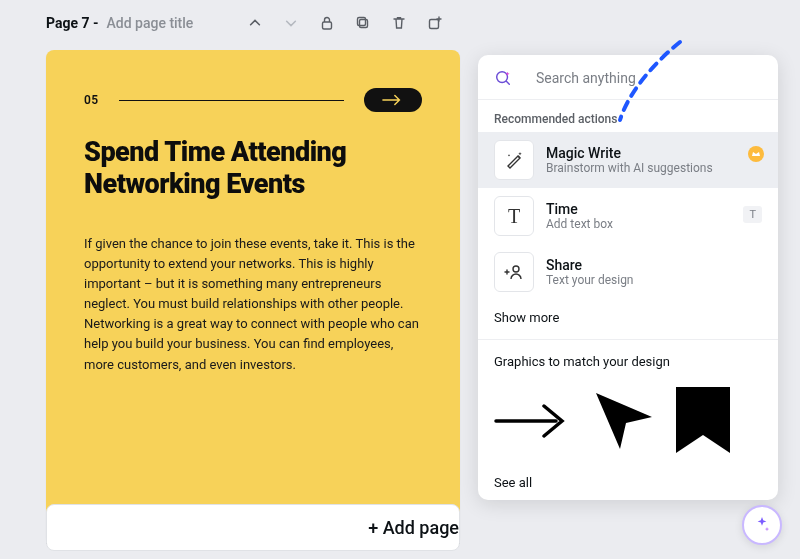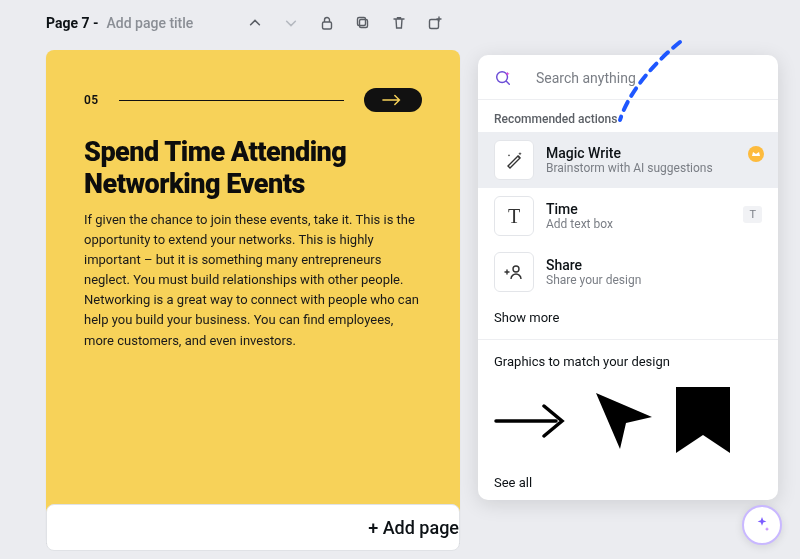--- a/index.html
+++ b/index.html
@@ -11,21 +11,21 @@
 .toolbar-spacer { flex: 1; }
 .toolbar-icons { display: flex; gap: 18px; margin-right: 310px; color: #5a5e65; }
 .tb-icon { width: 18px; height: 18px; cursor: pointer; display:flex; align-items:center; justify-content:center; }
 
 .canvas-slide { margin: 10px 0 0 46px; width: 414px; height: 494px; background: #f7d259; border-radius: 8px; padding: 38px 38px 28px; position: relative; box-shadow: 0 1px 2px rgba(0,0,0,0.05); }
 .slide-topbar { display:flex; align-items:center; gap: 20px; margin-bottom: 24px; }
 .slide-num { font-size: 12px; font-weight: 600; color: #111; letter-spacing: 0.5px; }
 .slide-line { flex:1; height:1px; background:#111; }
 .slide-pill { background:#111; border-radius: 999px; padding: 6px 18px; display:flex; align-items:center; justify-content:center; }
 .slide-pill svg { width: 22px; height: 12px; }
-.slide-title { font-size: 27px; font-weight: 900; color:#0d0d0d; line-height: 1.2; margin-bottom: 9px; letter-spacing: -0.5px; }
+.slide-title { font-size: 27px; font-weight: 900; color:#0d0d0d; line-height: 1.2; margin-bottom: 33px; letter-spacing: -0.5px; }
 .slide-body { font-size: 13px; color:#1a1a1a; line-height: 1.55; }
 .slide-bottomline { position:absolute; bottom:0; left:0; right:0; height:2px; background: rgba(0,0,0,0.7); }
 
 .add-page { position:absolute; left:46px; bottom:8px; width:414px; background:#fff; border:1px solid #e0e2e6; border-radius:8px; text-align:right; padding:12px 0; font-size:18px; font-weight:500; color:#0d1216; cursor:pointer; }
 
 .side-panel { position:absolute; top:55px; right:22px; width:300px; height:445px; background:#fff; border-radius:10px; box-shadow: 0 4px 20px rgba(0,0,0,0.12); overflow:hidden; display:flex; flex-direction:column; }
 .search-bar { display:flex; align-items:center; gap:24px; padding:14px 16px 12px; border-bottom:1px solid #edeef1; }
 .search-bar .sparkle { width:18px; height:18px; }
 .search-input { border:none; outline:none; font-size:14px; color:#333; width:100%; }
 .search-input::placeholder { color:#7a7e85; }
@@ -158,21 +158,21 @@
   <div class="action-row">
     <div class="action-icon">
       <svg viewBox="0 0 22 18" width="22" height="18">
           <circle cx="13" cy="6" r="3" stroke="#333" stroke-width="1.4" fill="none"></circle>
           <path d="M8 16c0-3 2.5-5 5-5s5 2 5 5" stroke="#333" stroke-width="1.4" fill="none"></path>
           <path d="M4 7v4M2 9h4" stroke="#333" stroke-width="1.4" stroke-linecap="round"></path>
         </svg>
     </div>
     <div class="action-text">
       <span class="action-title">Share</span>
-      <span class="action-sub">Share your design</span>
+      <span class="action-sub">Text your design</span>
     </div>
   </div>
 
   <div class="show-more">Show more</div>
   <div class="divider"></div>
   <div class="graphics-label">Graphics to match your design</div>
 
   <div class="graphics-row">
     <div class="graphic">
       <svg width="82" height="50" viewBox="0 0 82 50">

